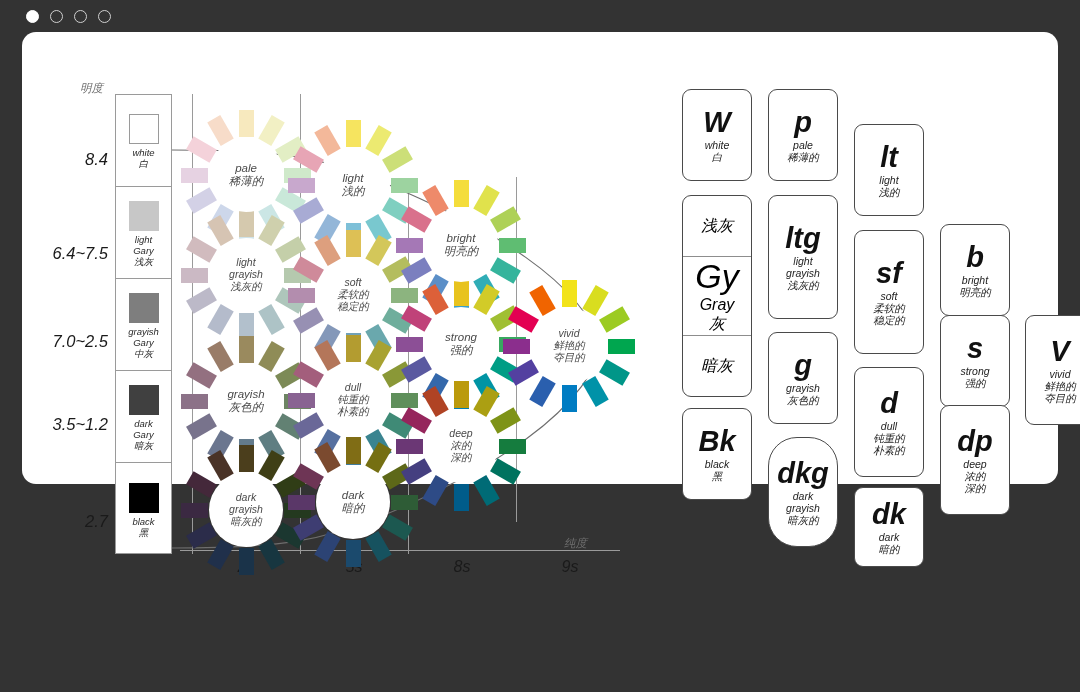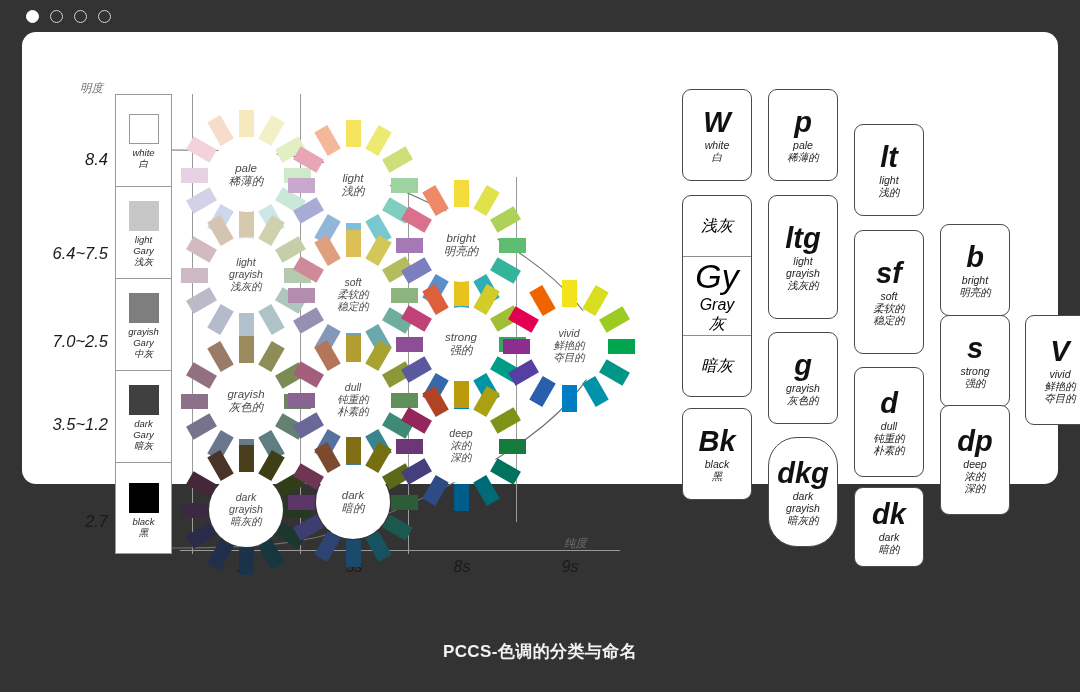--- a/index.html
+++ b/index.html
@@ -564,14 +564,13 @@
             <div class="en">black</div>
           </div>
           <div>
             <div class="cn">黑</div>
           </div>
         </div>
       </div>
 
   </div>
 
-  <div class="footer-title">PCCS-色调的分类与命名</div>
 </div>
 
 </body></html>

